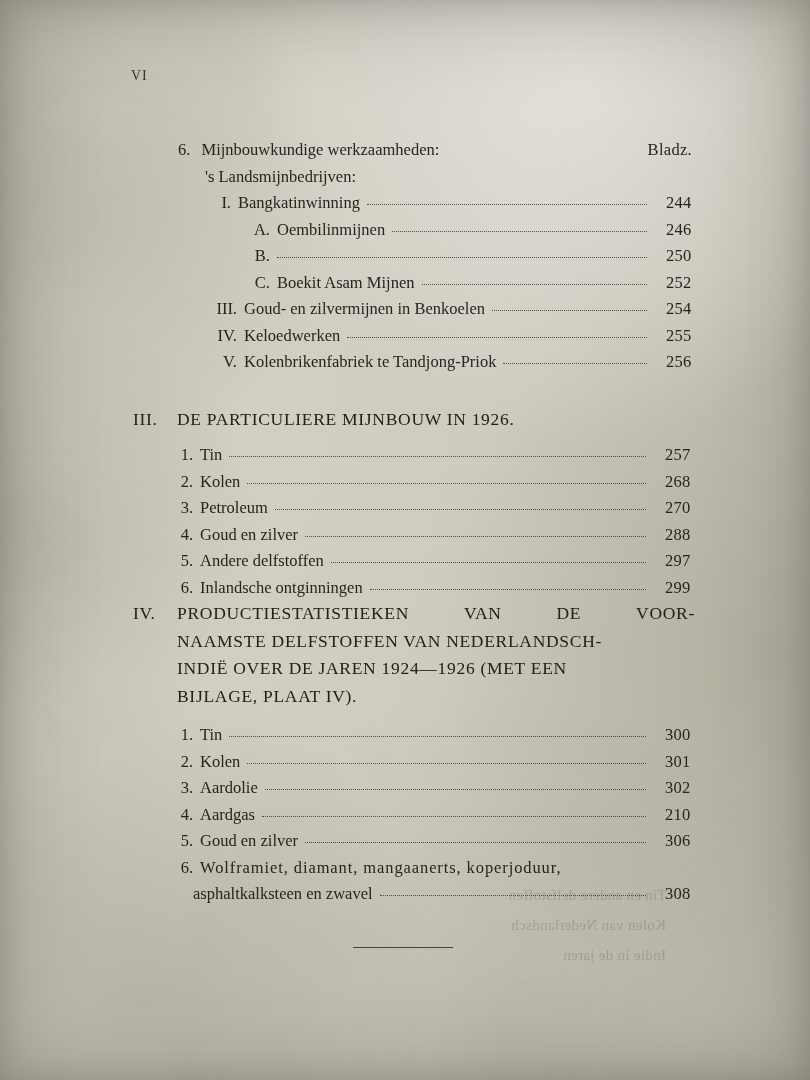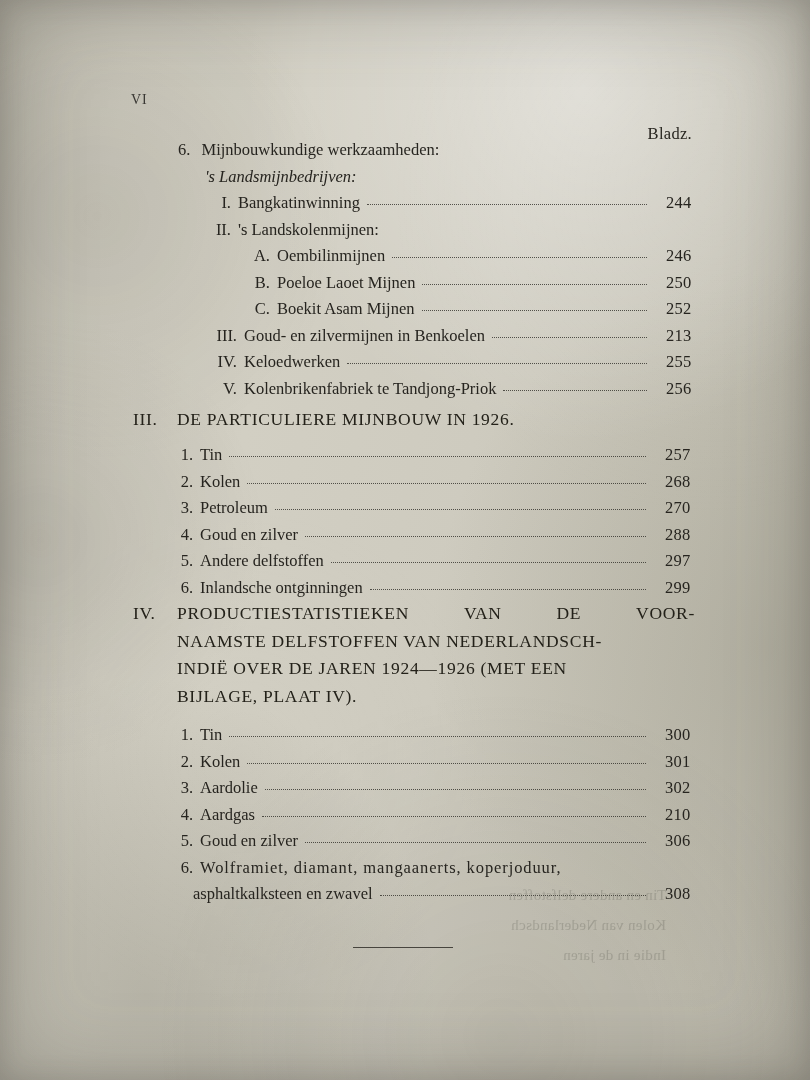--- a/index.html
+++ b/index.html
@@ -62,29 +62,29 @@
     position: absolute;
     left: 0;
     top: 0;
     width: 810px;
     height: 1080px;
     color: #21201c;
   }
   .folio {
     position: absolute;
     left: 131px;
-    top: 92px;
+    top: 68px;
     font-size: 14px;
     letter-spacing: 1px;
     color: #3a3834;
   }
   .bladz {
     position: absolute;
     right: 118px;
-    top: 124px;
+    top: 140px;
     font-size: 16.5px;
     letter-spacing: 0.3px;
     color: #27251f;
   }
   .block {
     position: absolute;
     left: 133px;
     width: 562px;
   }
   .line {
@@ -166,60 +166,55 @@
   <div class="content">
 
     <div class="folio">VI</div>
     <div class="bladz">Bladz.</div>
 
     <div class="block" style="top:137px; left:178px; width:518px;">
       <div class="plain">
         <span>6.</span>
         <span style="padding-left:7px;">Mijnbouwkundige werkzaamheden:</span>
       </div>
-      <div class="plain" style="padding-left:27px;font-style:italic;">'s Landsmijnbedrijven:</div>
+      <div class="plain" style="padding-left:27px;">'s Landsmijnbedrijven:</div>
 
       <div class="line" style="padding-left:27px;">
         <span class="num" style="width:26px;">I.</span>
         <span class="lbl">Bangkatinwinning</span>
         <span class="leader"></span>
         <span class="pg">244</span>
       </div>
 
-      <div class="line" style="padding-left:27px;">
-        <span class="num" style="width:26px;">II.</span>
-        <span class="lbl">'s Landskolenmijnen:</span>
-      </div>
 
       <div class="line" style="padding-left:70px;">
         <span class="num" style="width:22px;">A.</span>
         <span class="lbl">Oembilinmijnen</span>
         <span class="leader"></span>
         <span class="pg">246</span>
       </div>
 
       <div class="line" style="padding-left:70px;">
         <span class="num" style="width:22px;">B.</span>
-        <span class="lbl">Poeloe Laoet Mijnen</span>
         <span class="leader"></span>
         <span class="pg">250</span>
       </div>
 
       <div class="line" style="padding-left:70px;">
         <span class="num" style="width:22px;">C.</span>
         <span class="lbl">Boekit Asam Mijnen</span>
         <span class="leader"></span>
         <span class="pg">252</span>
       </div>
 
       <div class="line" style="padding-left:27px;">
         <span class="num" style="width:32px;">III.</span>
         <span class="lbl">Goud- en zilvermijnen in Benkoelen</span>
         <span class="leader"></span>
-        <span class="pg">213</span>
+        <span class="pg">254</span>
       </div>
 
       <div class="line" style="padding-left:27px;">
         <span class="num" style="width:32px;">IV.</span>
         <span class="lbl">Keloedwerken</span>
         <span class="leader"></span>
         <span class="pg">255</span>
       </div>
 
       <div class="line" style="padding-left:27px;">

